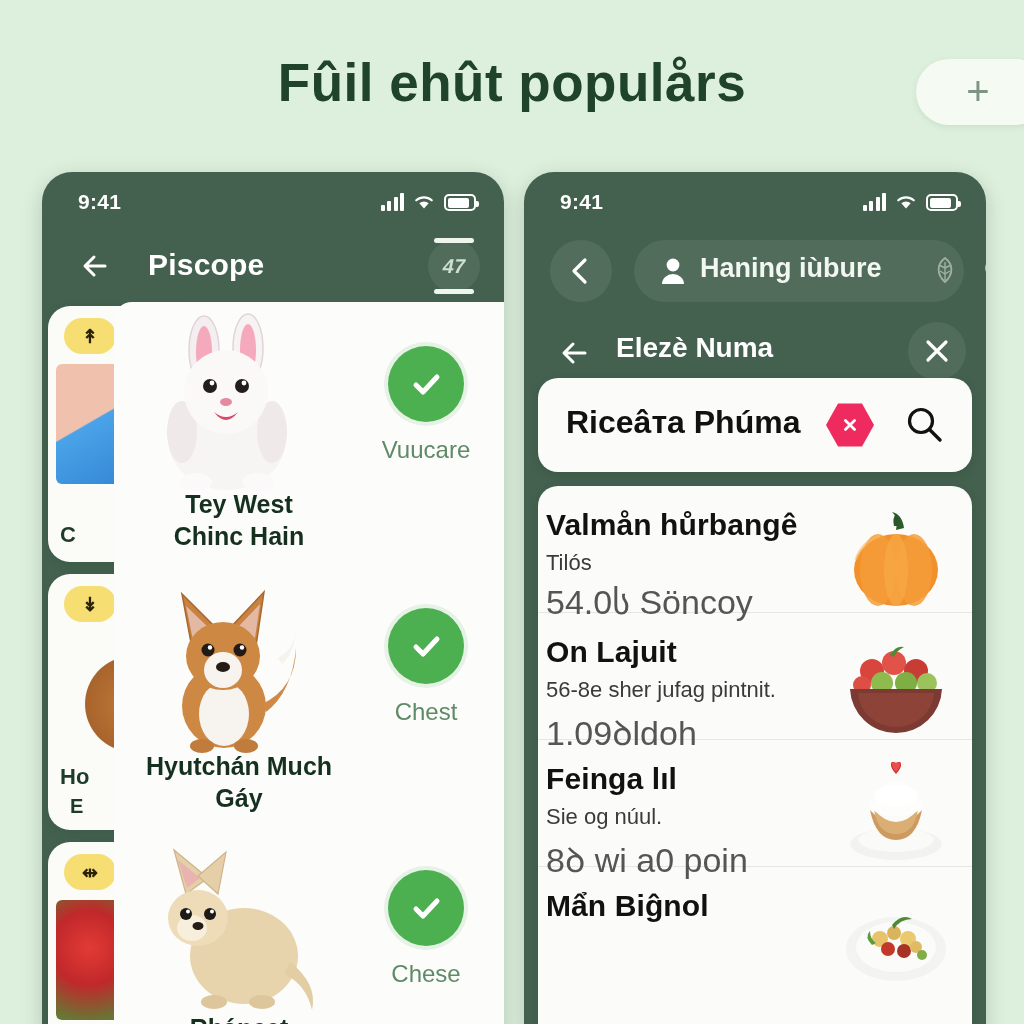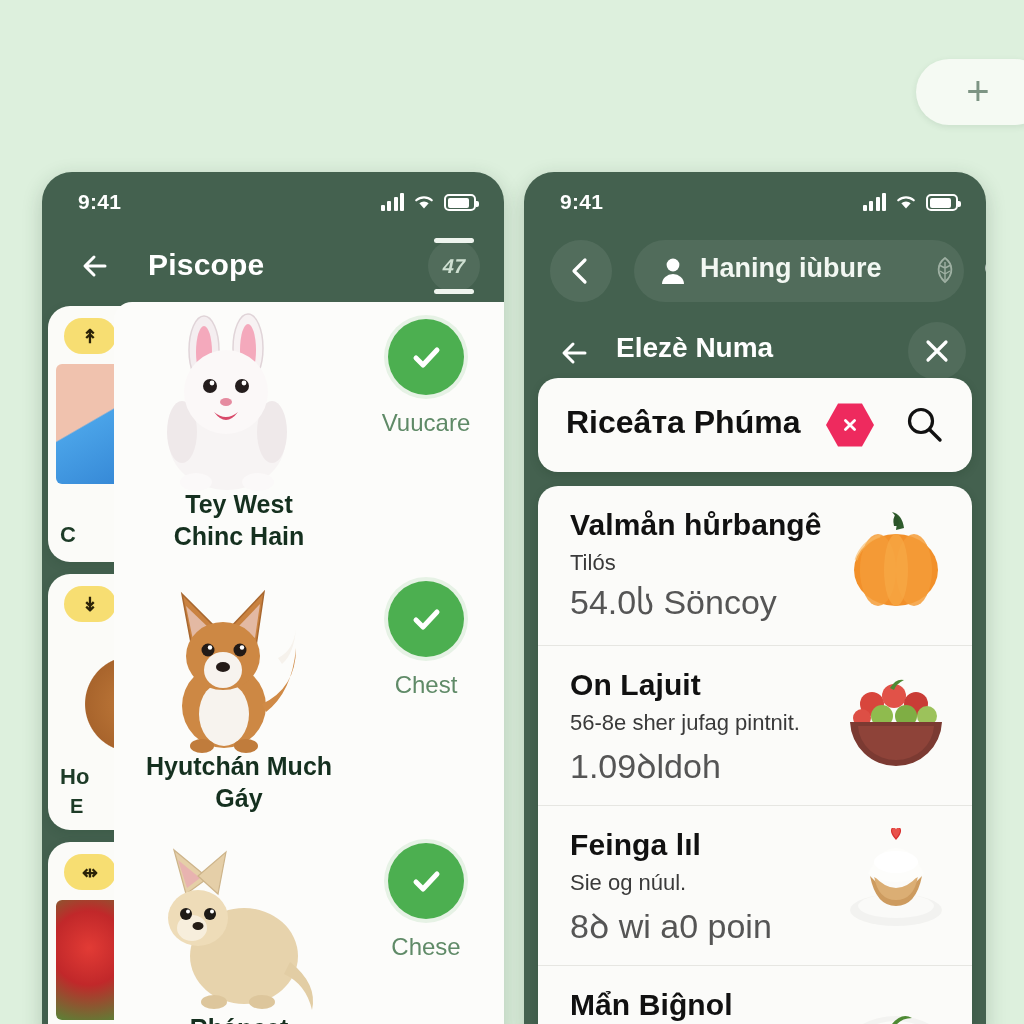--- a/index.html
+++ b/index.html
@@ -179,21 +179,21 @@
     position: absolute; left: 38px; top: 10px;
     width: 170px; height: 180px;
   }
   .pet-label {
     position: absolute; left: 10px; top: 186px;
     width: 230px; text-align: center;
     font-size: 25px; font-weight: 700; color: #15301f;
     line-height: 1.28;
   }
   .check-wrap {
-    position: absolute; left: 252px; top: 17px;
+    position: absolute; left: 252px; top: 44px;
     width: 120px; text-align: center;
   }
   .check-circle {
     width: 76px; height: 76px; margin: 0 auto;
     background: #4caf50; border-radius: 50%;
     display: flex; align-items: center; justify-content: center;
     box-shadow: 0 0 0 4px rgba(76,175,80,.12);
   }
   .check-label {
     margin-top: 14px;
@@ -276,22 +276,22 @@
   .results-card {
     position: absolute; left: 14px; top: 314px;
     width: 434px; height: 546px;
     background: #fbfbf9;
     border-radius: 20px 20px 0 0;
     overflow: hidden;
     box-shadow: 0 3px 9px rgba(20,50,30,.18);
   }
   .result-row {
     position: relative;
-    height: 160px;
-    padding: 22px 24px 0 32px;
+    height: 127px;
+    padding: 22px 24px 0 8px;
     border-bottom: 1.5px solid #e6e6e2;
   }
   .result-row .r-title {
     font-size: 30px; font-weight: 700; color: #111; letter-spacing: .1px;
     white-space: nowrap;
   }
   .result-row .r-sub {
     margin-top: 8px; font-size: 22px; color: #3a3a3a; font-weight: 400;
     white-space: nowrap;
   }
@@ -301,20 +301,21 @@
   }
   .result-row .r-thumb {
     position: absolute; right: 22px; top: 22px;
     width: 108px; height: 104px;
   }
 </style>
 </head>
 <body>
 
 <div class="page-header">
+  <div class="page-title">Fûil ehût populårs</div>
   <div class="add-pill">
     <div class="plus">+</div>
   </div>
 </div>
 
 <div class="phone phone-left">
 
   <div class="status-bar">
     <div class="status-time">9:41</div>
     <div class="status-icons">

